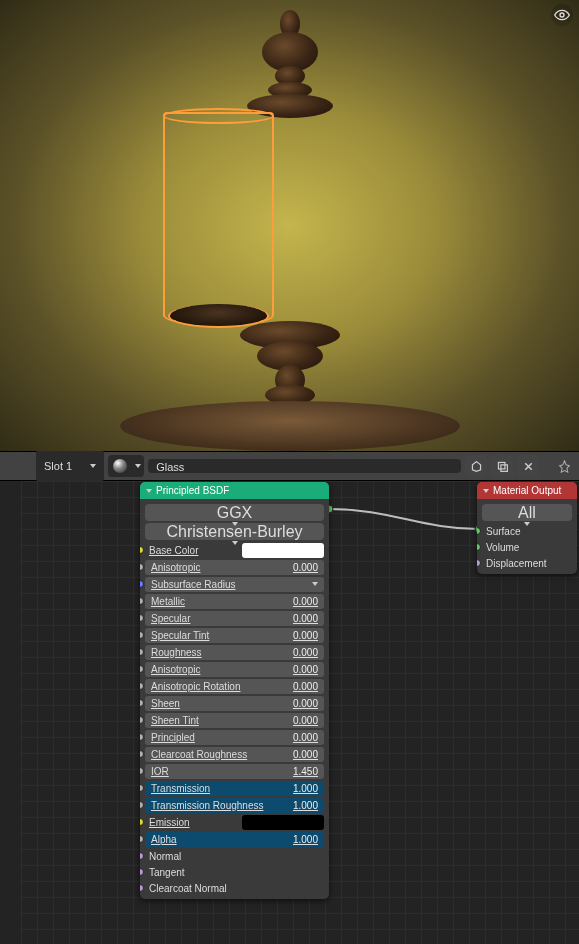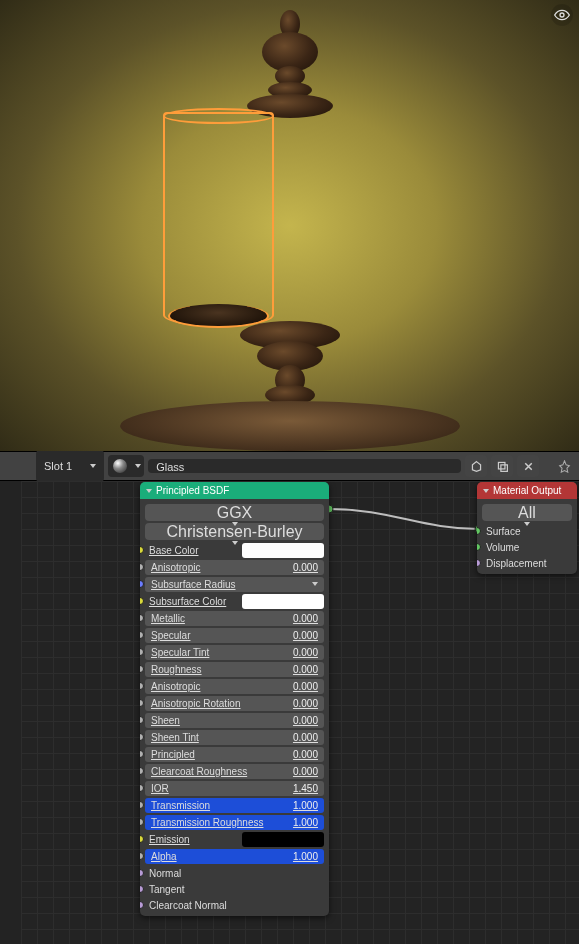--- a/index.html
+++ b/index.html
@@ -132,21 +132,21 @@
   .sock.yellow { background: #d9d93a; }
   .sock.grey   { background: #b0b0b0; }
   .sock.blue   { background: #6b7cff; }
   .sock.lav    { background: #b89bd6; }
   .sock.green  { background: #63c763; }
   .prop-field {
     flex: 1; height: 15px; background: #555; border-radius: 3px;
     display: flex; align-items: center; justify-content: space-between;
     padding: 0 6px; font-size: 10px;
   }
-  .prop-field.active { background: #1d4ed8; }
+  .prop-field.active { background: #0c4a6e; }
   .prop-field .val { color: #eee; }
   .color-swatch {
     width: 82px; height: 15px; border-radius: 3px; margin-left: auto;
   }
   .swatch-white { background: #fff; }
   .swatch-black { background: #000; }
   .label-only {
     height: 16px; display: flex; align-items: center; padding-left: 4px;
     font-size: 10px; color: #ddd; position: relative;
   }
@@ -264,25 +264,20 @@
               <span>Anisotropic</span>
               <span class="val">0.000</span>
             </div>
           </div>
           <div class="prop-row">
             <span class="sock blue"></span>
             <div class="prop-field">
               <span>Subsurface Radius</span>
               <span class="chev tri sm"></span>
             </div>
-          </div>
-          <div class="prop-row">
-            <span class="sock yellow"></span>
-            <span style="padding-left:4px;">Subsurface Color</span>
-            <div class="color-swatch swatch-white"></div>
           </div>
           <div class="prop-row">
             <span class="sock grey"></span>
             <div class="prop-field">
               <span>Metallic</span>
               <span class="val">0.000</span>
             </div>
           </div>
           <div class="prop-row">
             <span class="sock grey"></span>

